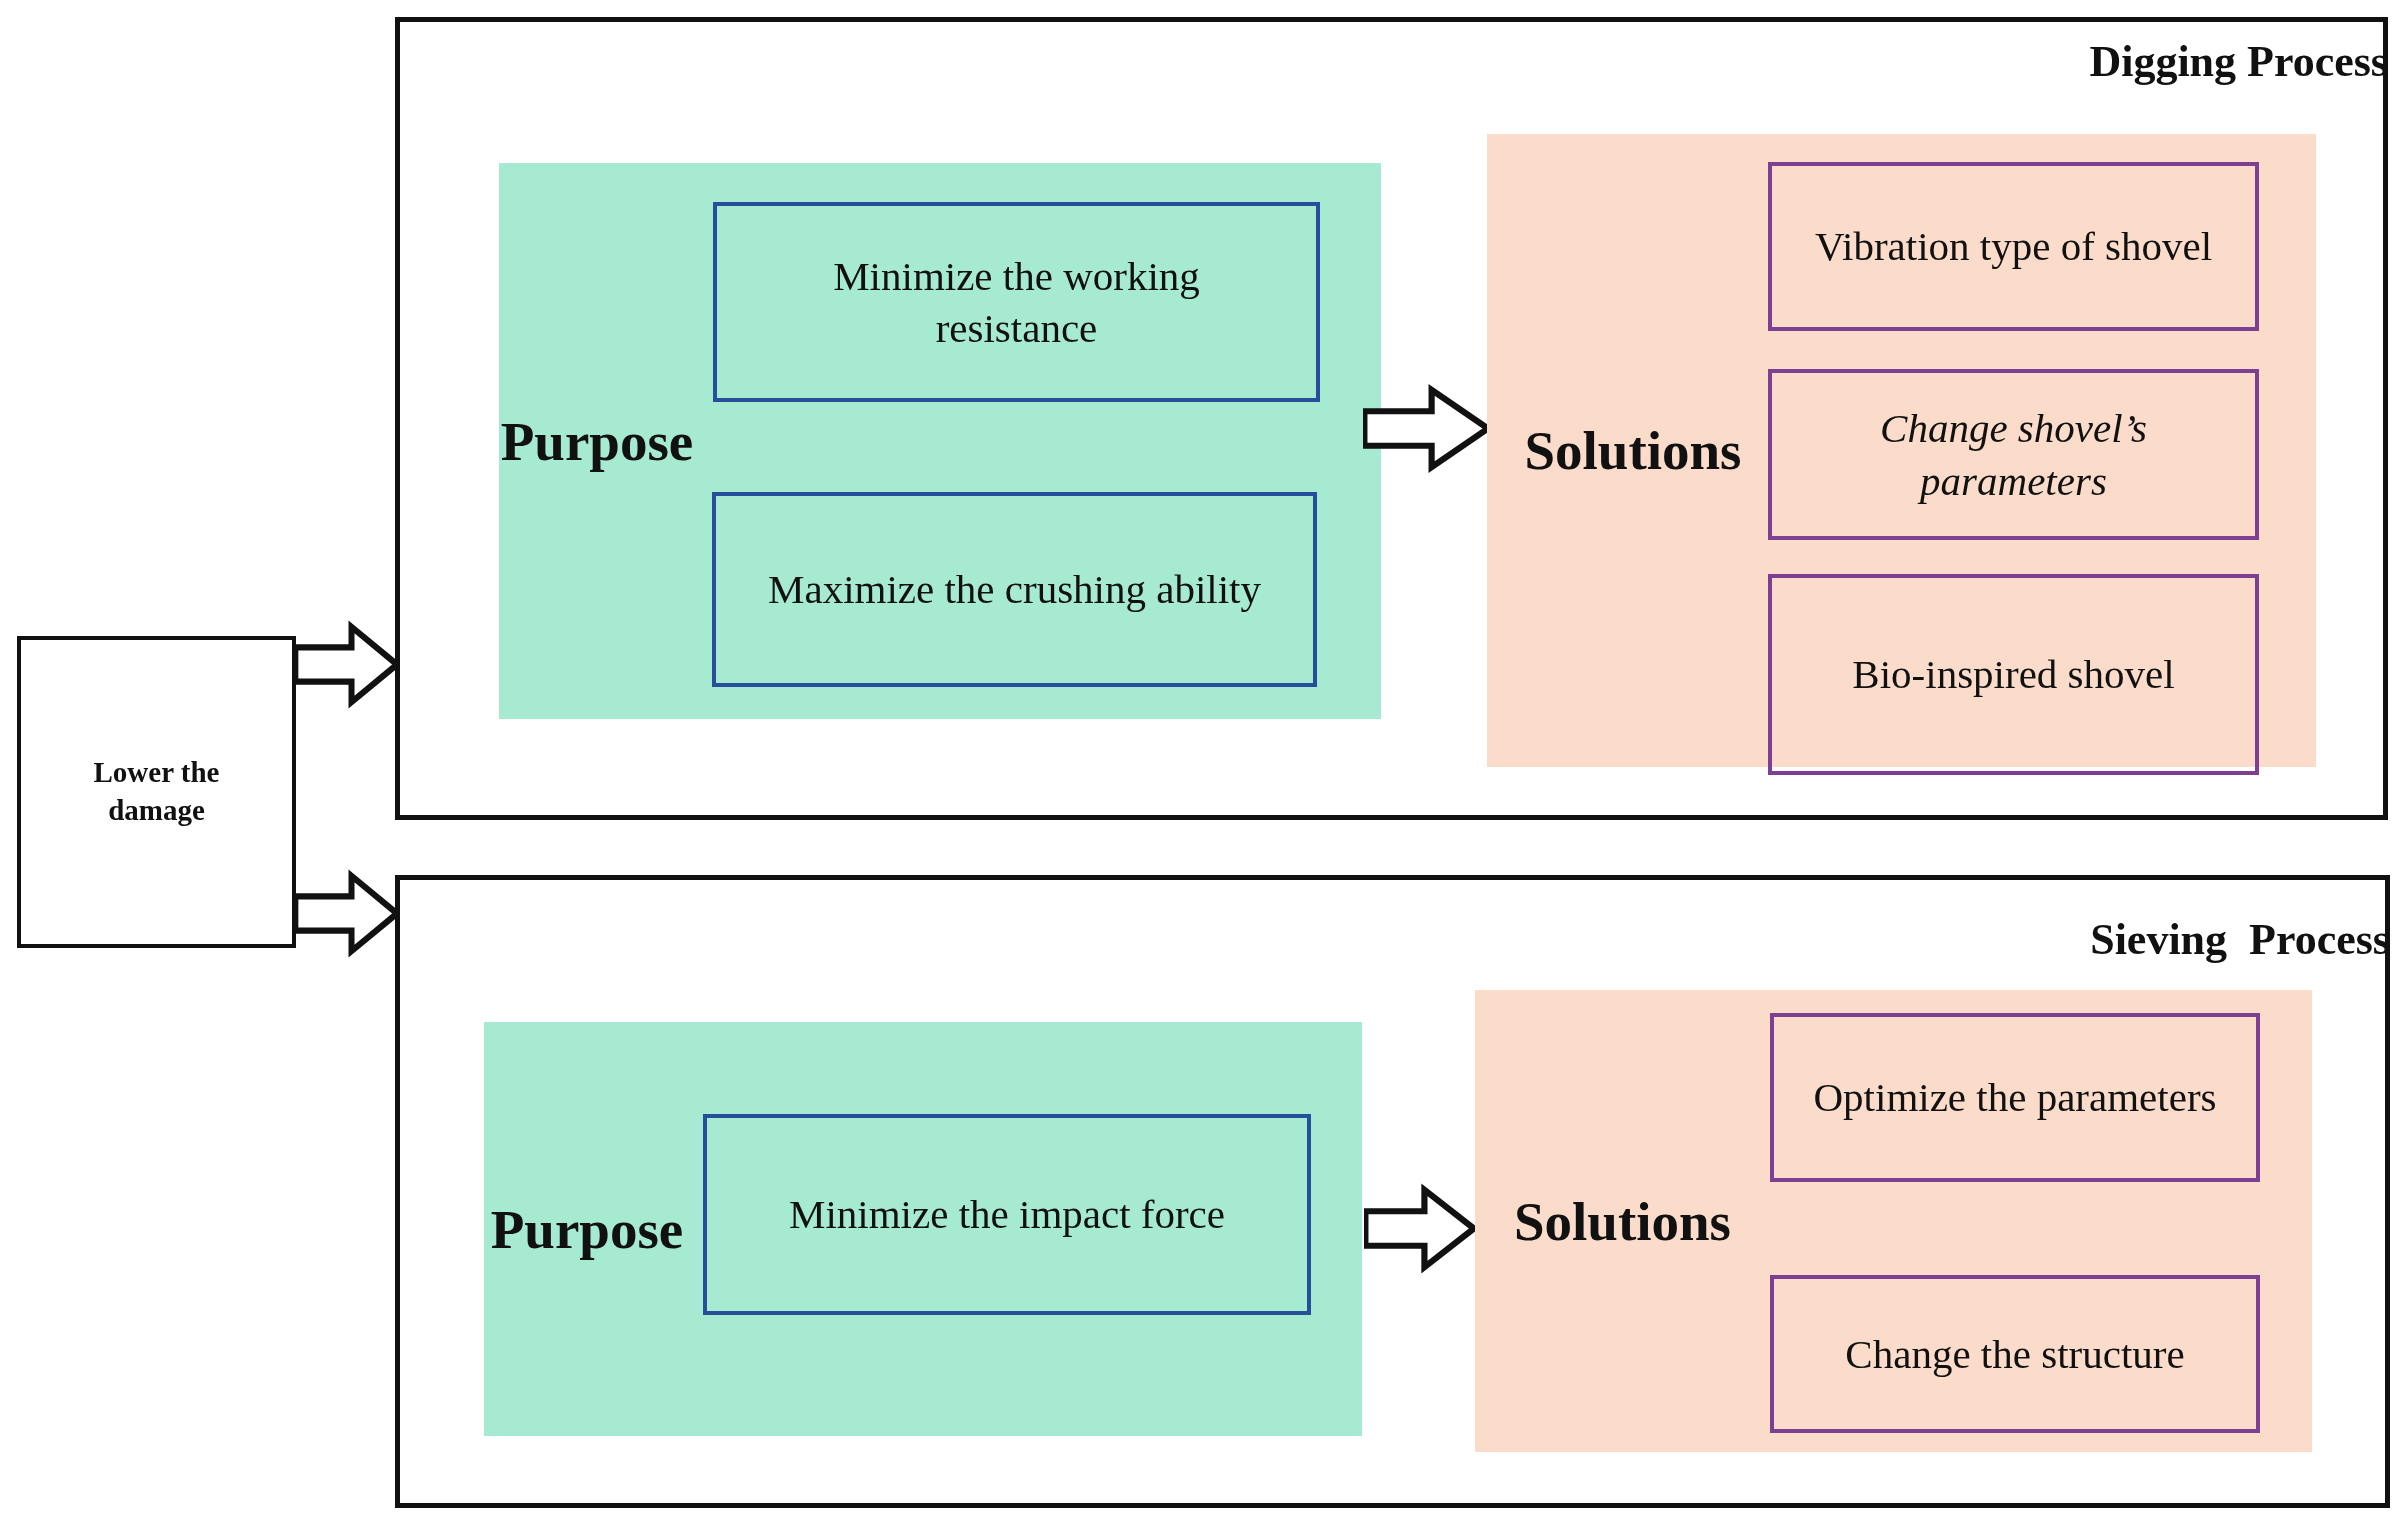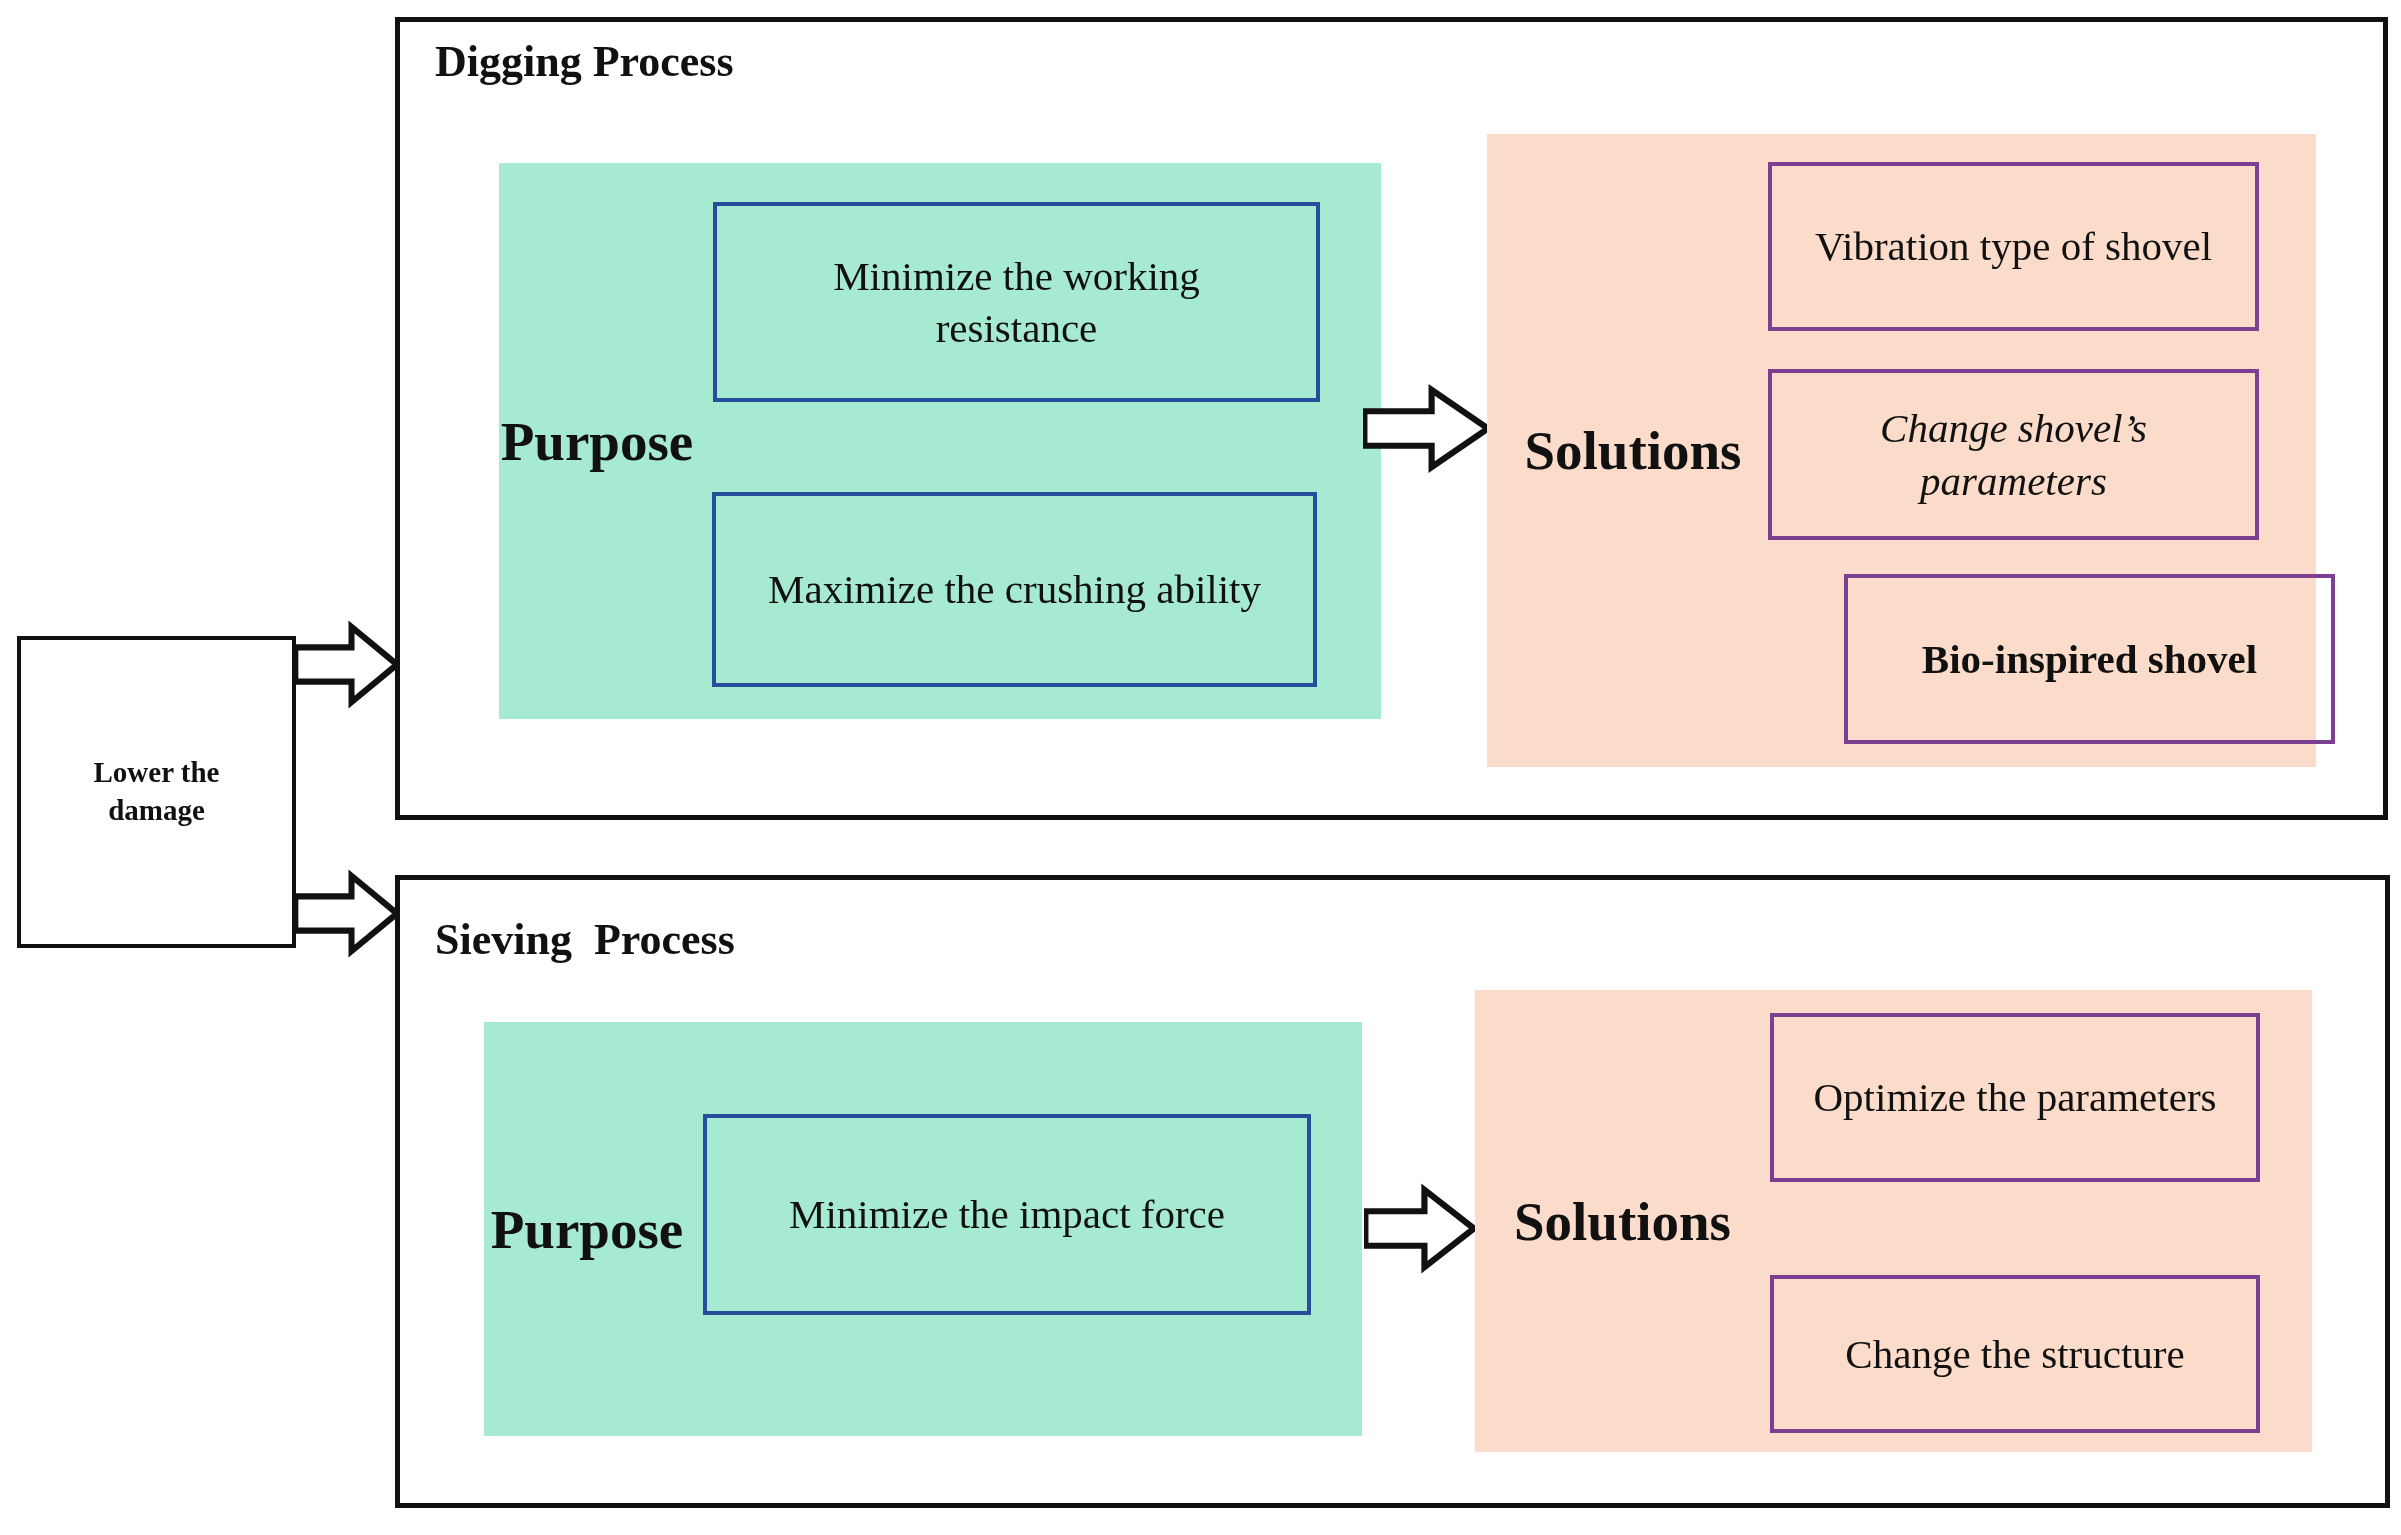--- a/index.html
+++ b/index.html
@@ -23,21 +23,21 @@
     font-weight: bold; font-size: 29px; line-height: 1.3;
   }
   .root-box span { max-width: 206px; }
 
   
   .panel {
     border: 5.5px solid var(--outline, #111);
     background: #ffffff;
   }
   .panel-title {
-    text-align: left;
+    text-align: right;
     font-weight: bold; font-size: 44px; line-height: 1.2;
     white-space: pre-wrap;
     padding-left: 40px;
   }
 
   
   .purpose-group   { background: var(--purpose-bg,   #a6ead2); }
   .solutions-group { background: var(--solutions-bg, #fbdcca); }
   .group-label {
     display: flex; align-items: center; justify-content: center;
@@ -99,21 +99,21 @@
   </div>
 
   <div class="abs solutions-group" style="left:1487px; top:134px; width:829px; height:633px;"></div>
   <div class="abs group-label" style="left:1506px; top:134px; width:254px; height:633px;">Solutions</div>
   <div class="abs item solutions-item" style="left:1768px; top:162px; width:491px; height:169px;">
     <span>Vibration type of shovel</span>
   </div>
   <div class="abs item solutions-item wrap500" style="left:1768px; top:369px; width:491px; height:171px;font-style:italic;">
     <span>Change shovel’s parameters</span>
   </div>
-  <div class="abs item solutions-item" style="left:1844px; top:574px; width:491px; height:170px;font-weight:bold;">
+  <div class="abs item solutions-item" style="left:1768px; top:574px; width:491px; height:201px;">
     <span>Bio-inspired shovel</span>
   </div>
 
   <div class="abs panel" style="left:395px; top:875px; width:1995px; height:633px;"></div>
   <div class="abs panel-title" style="left:395px; top:914px; width:1995px;">Sieving  Process</div>
 
   <div class="abs purpose-group" style="left:484px; top:1022px; width:878px; height:414px;"></div>
   <div class="abs group-label" style="left:491px; top:1022px; width:192px; height:414px;">Purpose</div>
   <div class="abs item purpose-item" style="left:703px; top:1114px; width:608px; height:201px;">
     <span>Minimize the impact force</span>

